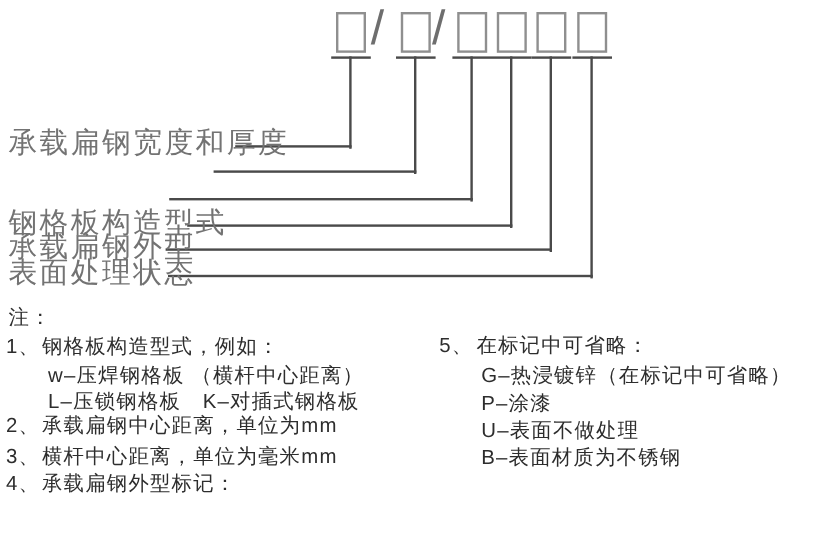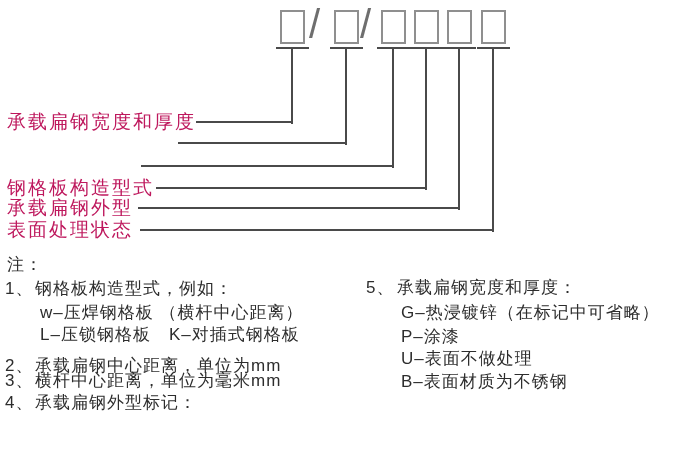--- a/index.html
+++ b/index.html
@@ -13,22 +13,22 @@
     border:2px solid #8f8f8f;background:#fff;box-sizing:border-box;
   }
   .slash{
     position:absolute;top:2px;font-size:40px;line-height:44px;
     color:#6e6e6e;font-weight:400;
   }
   .uline{position:absolute;top:47px;height:2px;width:33px;background:#4a4a4a;}
   .vline{position:absolute;top:47px;width:2px;background:#4a4a4a;}
   .hline{position:absolute;height:2px;background:#4a4a4a;}
   .flabel{
-    position:absolute;left:7px;font-size:19px;line-height:22px;
-    letter-spacing:2px;color:#be185d;white-space:nowrap;
+    position:absolute;left:7px;font-size:24px;line-height:22px;
+    letter-spacing:2px;color:#737373;white-space:nowrap;font-family:Liberation Mono, monospace;
   }
   .note{position:absolute;font-size:17px;line-height:22px;letter-spacing:1px;white-space:nowrap;color:#2d2d2d;}
   .note .num{display:inline-block;width:30px;}
   .note .numr{display:inline-block;width:31px;}
 </style>
 </head>
 <body>
 
 <div id="stage">
 
@@ -68,31 +68,31 @@
   <div class="flabel" style="top:219px">表面处理状态</div>
 
   <div class="note" style="left:7px;top:254px">注：</div>
 
   <div class="note" style="left:5px;top:278px">
     <span class="num">1、</span><span>钢格板构造型式，例如：</span>
   </div>
   <div class="note" style="left:40px;top:302px">w–压焊钢格板 （横杆中心距离）</div>
   <div class="note" style="left:40px;top:324px">L–压锁钢格板　K–对插式钢格板</div>
 
-  <div class="note" style="left:5px;top:355px">
+  <div class="note" style="left:5px;top:344px">
     <span class="num">2、</span><span>承载扁钢中心距离，单位为mm</span>
   </div>
   <div class="note" style="left:5px;top:370px">
     <span class="num">3、</span><span>横杆中心距离，单位为毫米mm</span>
   </div>
   <div class="note" style="left:5px;top:392px">
     <span class="num">4、</span><span>承载扁钢外型标记：</span>
   </div>
 
   <div class="note" style="left:366px;top:277px">
-    <span class="numr">5、</span><span>承载扁钢宽度和厚度：</span>
+    <span class="numr">5、</span><span>在标记中可省略：</span>
   </div>
   <div class="note" style="left:401px;top:302px">G–热浸镀锌（在标记中可省略）</div>
   <div class="note" style="left:401px;top:326px">P–涂漆</div>
   <div class="note" style="left:401px;top:348px">U–表面不做处理</div>
   <div class="note" style="left:401px;top:371px">B–表面材质为不锈钢</div>
 
 </div>
 
 </body></html>

